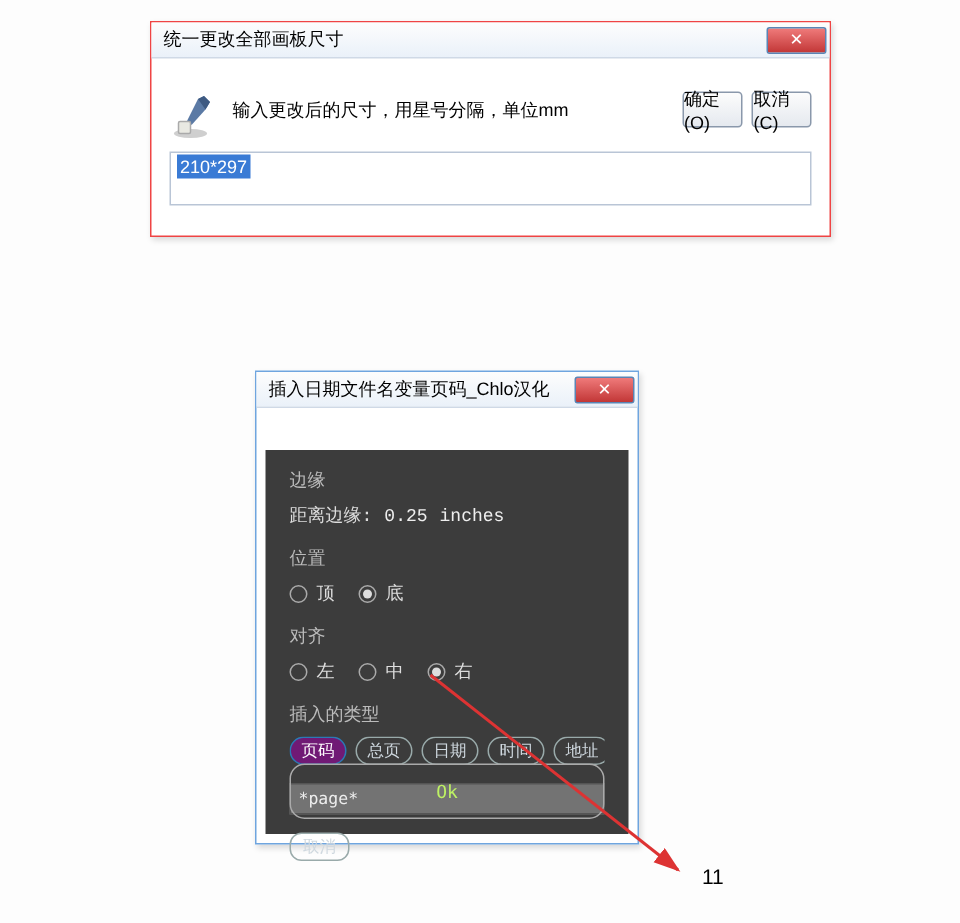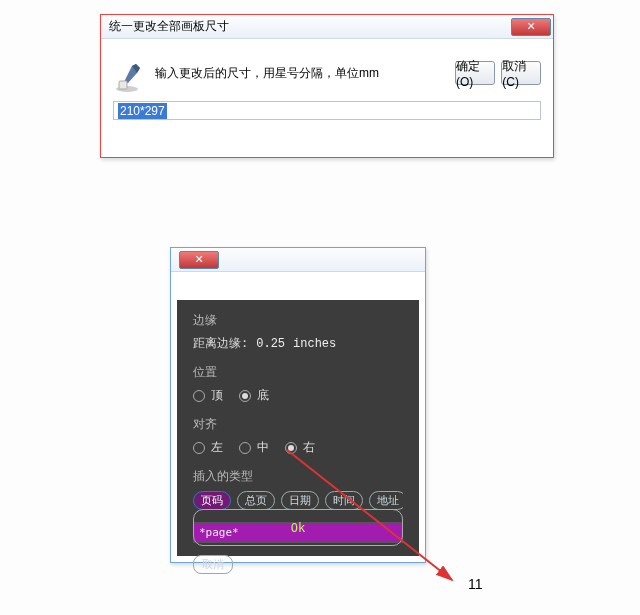--- a/index.html
+++ b/index.html
@@ -63,21 +63,21 @@
     font-size: 12px;
     color: #000;
     display: flex; align-items: center; justify-content: center;
     cursor: pointer;
   }
   .dlg1-input-wrap {
     padding: 8px 12px 12px 12px;
   }
   .dlg1-input {
     width: 100%;
-    height: 19px;
+    height: 36px;
     border: 1px solid #b9c5d6;
     padding: 2px 4px;
     font-size: 12px;
   }
   .sel-text {
     background: #3a7bd5;
     color: #fff;
     padding: 1px 2px;
   }
 
@@ -129,21 +129,21 @@
   .pill-row { display:flex; gap:6px; flex-wrap:nowrap; overflow:hidden; }
   .pill {
     border:1px solid #9aa; border-radius:10px;
     font-size:11px; color:#cfd8df; padding:1px 7px;
     cursor:pointer; white-space:nowrap;
   }
   .pill.active { background:#701a75; border-color:#2b79b5; color:#fff; }
 
   .dark-input {
     width: 100%;
-    background:#a21caf; border:1px solid #555; color:#eee;
+    background:#737373; border:1px solid #555; color:#eee;
     padding:3px 5px; font-size:11px; font-family:monospace;
   }
 
   .pill-standalone {
     border:1px solid #9aa; border-radius:8px;
     font-size:11px; color:#cfd8df; padding:1px 8px;
     display:inline-block; cursor:pointer;
   }
 
   .ok-btn {
@@ -193,20 +193,21 @@
   </div>
   <div class="dlg1-input-wrap">
     <div class="dlg1-input">
       <span class="sel-text">210*297</span>
     </div>
   </div>
 </div>
 
 <div class="dlg2">
   <div class="titlebar2">
+    <span class="title">插入日期文件名变量页码_Chlo汉化</span>
     <div class="winbtn">
       <span>✕</span>
     </div>
   </div>
   <div class="dlg2-body">
 
     <div class="section">
       <div class="sec-title">边缘</div>
       <div class="row">
         <span>距离边缘:</span>

